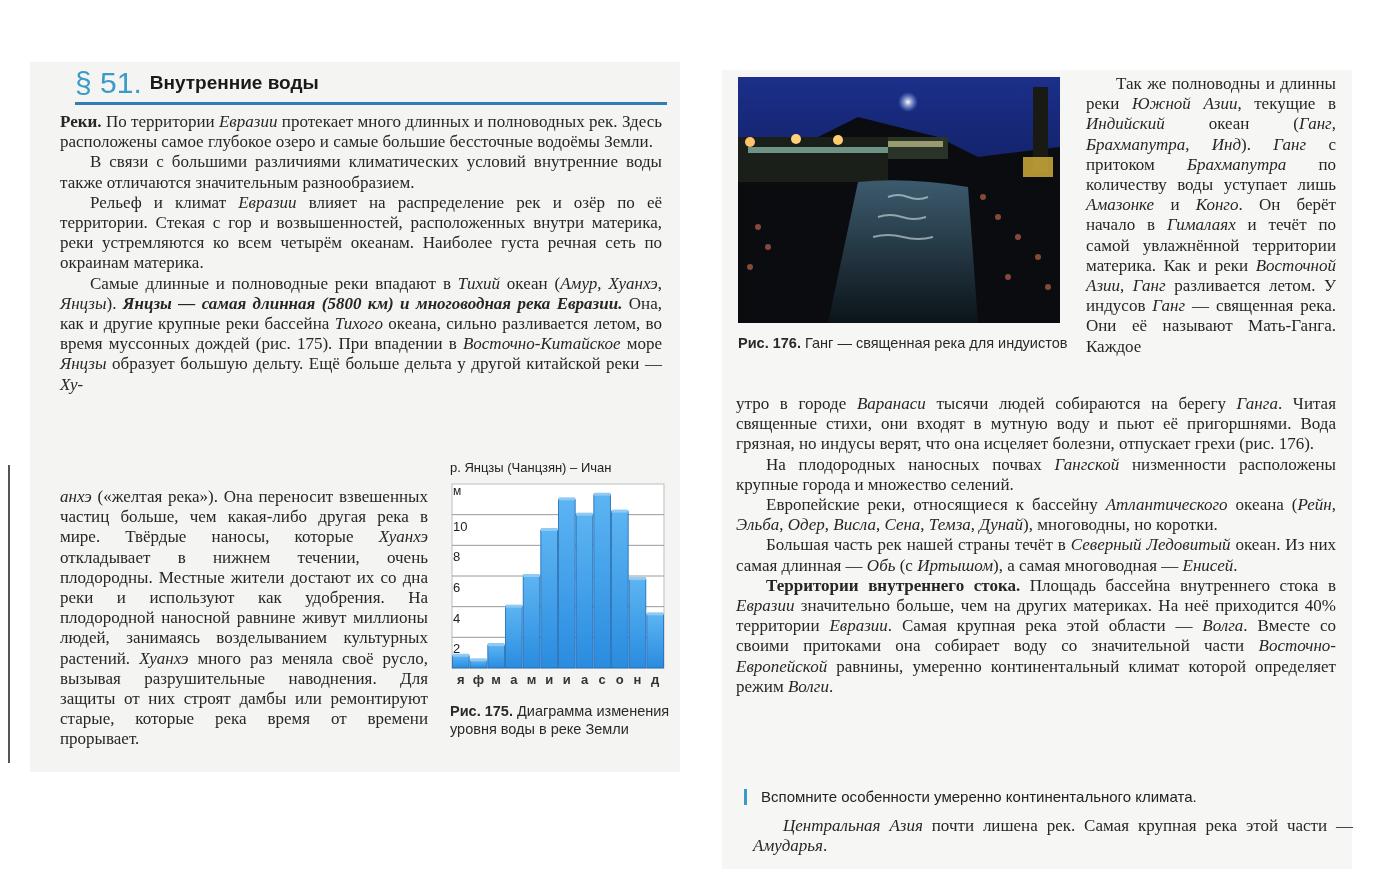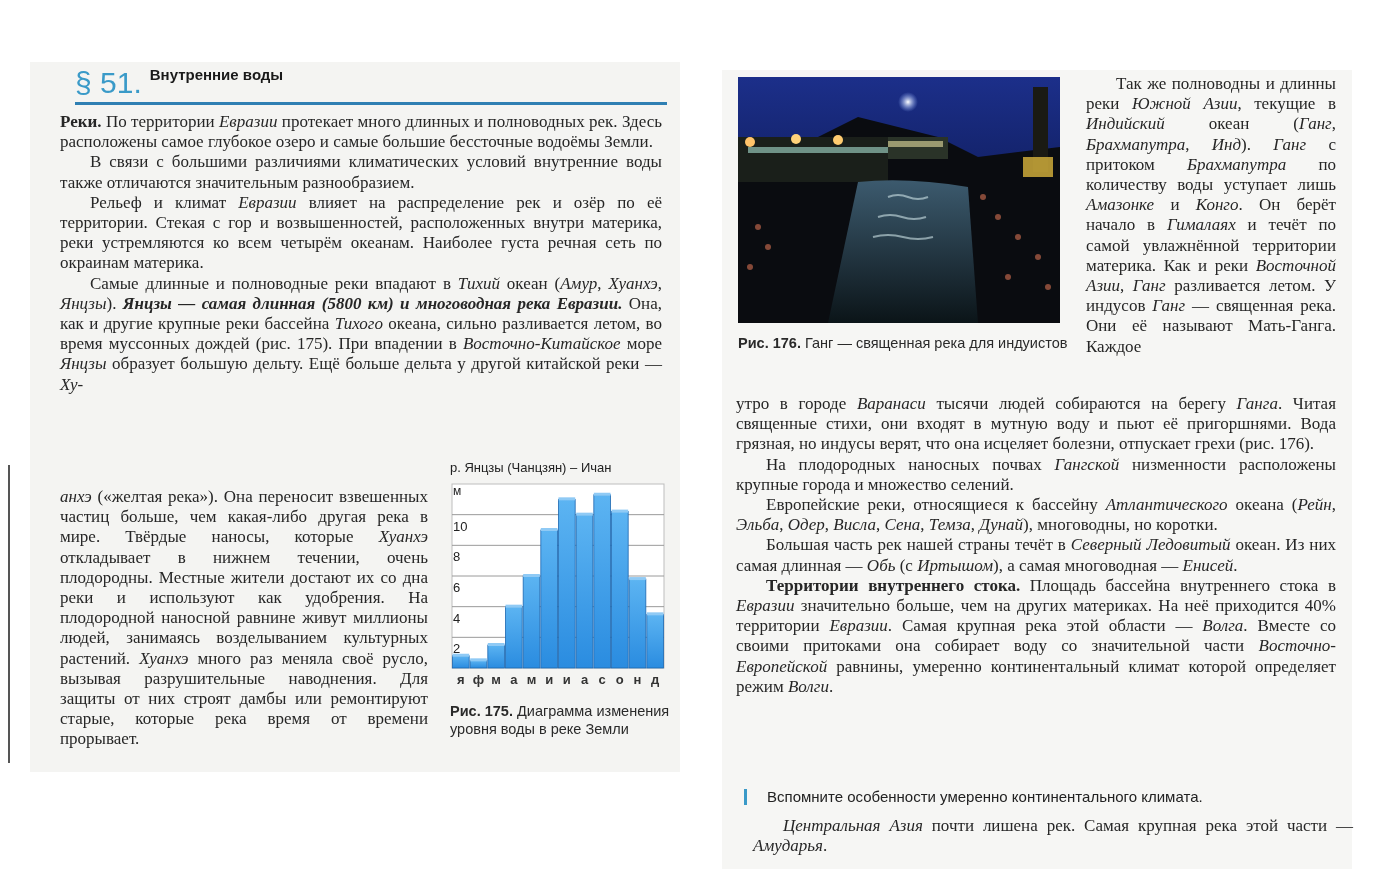--- a/index.html
+++ b/index.html
@@ -5,24 +5,24 @@
   html, body { margin: 0; padding: 0; }
   body {
     width: 1383px; height: 869px; background: #ffffff; position: relative; overflow: hidden;
     font-family: "Liberation Serif", "DejaVu Serif", serif; color: #262626;
   }
   .page { position: absolute; }
   .left-page { left: 30px; top: 62px; width: 650px; height: 710px; background: #f4f4f2; }
   .right-page { left: 722px; top: 70px; width: 630px; height: 799px; background: #f6f6f4; }
   .margin-rule { position: absolute; left: 8px; top: 465px; width: 2px; height: 298px; background: #555; }
 
-  .heading { position: absolute; left: 45px; top: 4px; display: flex; align-items: flex-start; }
+  .heading { position: absolute; left: 45px; top: 4px; display: flex; align-items: center; }
   .sec-num { font-family: "Liberation Sans", "DejaVu Sans", sans-serif; color: #3a9ac8; font-size: 30px; }
   .sec-dot { font-family: "Liberation Sans", sans-serif; color: #3a9ac8; font-size: 30px; margin-right: 8px; }
-  .sec-title { font-family: "Liberation Sans", "DejaVu Sans", sans-serif; font-weight: bold; font-size: 15px; color: #1a1a1a; }
+  .sec-title { font-family: "Liberation Sans", "DejaVu Sans", sans-serif; font-weight: bold; font-size: 19px; color: #1a1a1a; }
   .heading-rule { position: absolute; left: 45px; top: 40px; width: 592px; height: 3px; background: #2f7fb3; }
 
   .txt { position: absolute; font-size: 17px; line-height: 20.2px; text-align: justify; }
   .txt p { margin: 0; text-indent: 30px; }
   .txt p.noind { text-indent: 0; }
   .txt i { font-style: italic; }
   .txt b { font-weight: bold; }
 
   .col-full-left { left: 30px; top: 50px; width: 602px; }
   .col-narrow-left { left: 30px; top: 425px; width: 368px; }
@@ -30,21 +30,21 @@
   .chart-title { position: absolute; left: 8px; top: 0; font-family: "Liberation Sans", sans-serif; font-size: 13px; color: #222; white-space: nowrap; }
   .chart-svg { position: absolute; left: 0; top: 18px; }
   .caption { position: absolute; font-family: "Liberation Sans", "DejaVu Sans", sans-serif; font-size: 14.5px; line-height: 18px; color: #2a2a2a; }
   .caption b { font-weight: bold; }
   .cap175 { left: 420px; top: 640px; width: 220px; }
 
   .photo { position: absolute; left: 16px; top: 7px; width: 322px; height: 246px; overflow: hidden; }
   .cap176 { left: 16px; top: 264px; width: 340px; }
   .col-side-right { left: 364px; top: 4px; width: 250px; }
   .col-full-right { left: 14px; top: 324px; width: 600px; }
-  .recall { position: absolute; left: 22px; top: 718px; display: flex; align-items: center; font-family: "Liberation Sans", sans-serif; font-size: 15px; color: #222; gap: 6px; }
+  .recall { position: absolute; left: 22px; top: 718px; display: flex; align-items: center; font-family: "Liberation Sans", sans-serif; font-size: 15px; color: #222; }
   .recall-bar { width: 3px; height: 16px; background: #3a9ac8; margin-right: 14px; }
   .col-end-right { left: 31px; top: 746px; width: 600px; }
 </style>
 </head>
 <body>
 
 <div class="margin-rule"></div>
 
 <div class="page left-page">
   <div class="heading">

